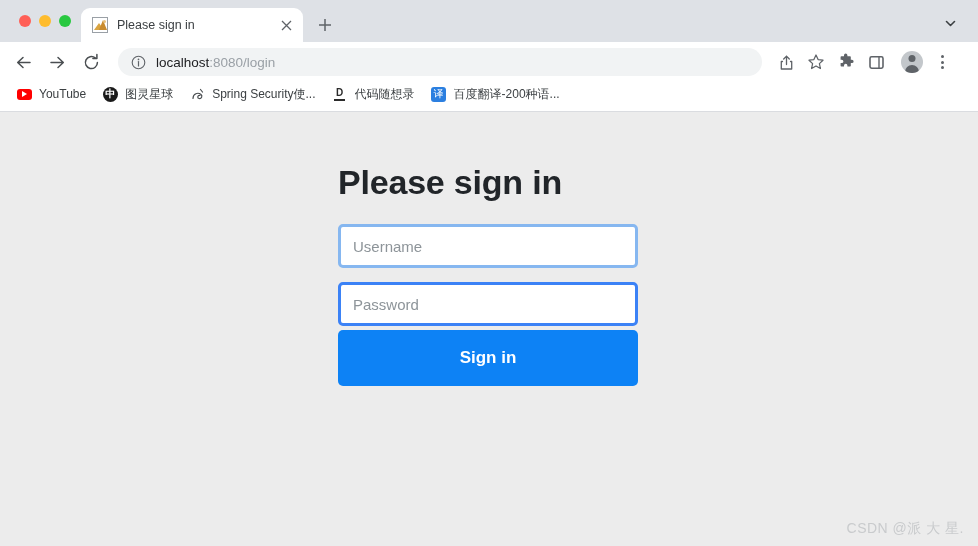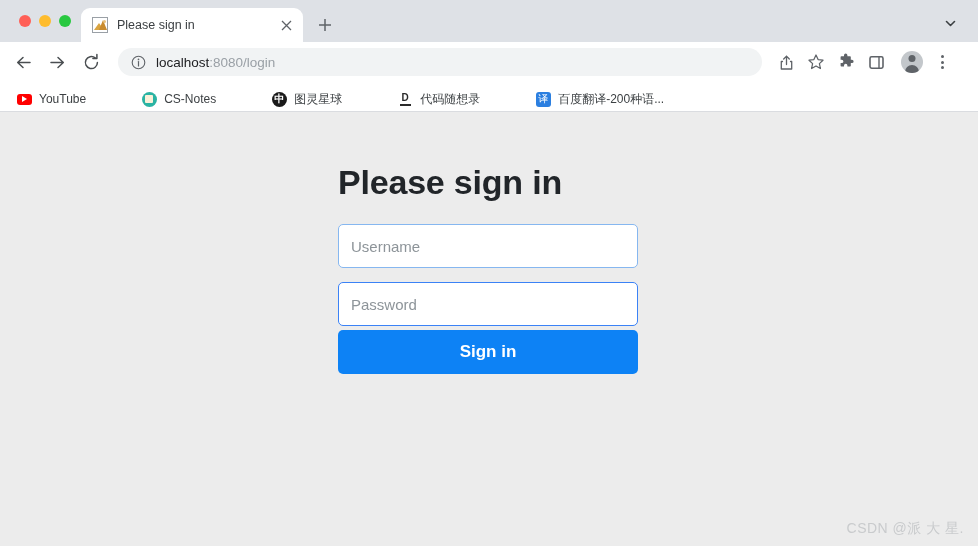--- a/index.html
+++ b/index.html
@@ -197,26 +197,25 @@
   .menu-dots span {
     width: 3px; height: 3px; border-radius: 50%; background: #5f6368;
     display: block;
   }
 
   
   .bookmarks {
     height: 30px;
     background: #ffffff;
     display: flex;
-    align-items: flex-end;
+    align-items: flex-start;
     padding: 0 8px 0 8px;
     border-bottom: 1px solid #dadce0;
     flex: none;
     overflow: hidden;
-    gap: 39px;
   }
   .bm {
     display: flex;
     align-items: center;
     height: 24px;
     padding: 0 8px;
     border-radius: 4px;
     flex: none;
     max-width: 165px;
   }
@@ -339,38 +338,38 @@
     font-weight: bold;
     color: #212529;
     line-height: 1.15;
     margin: 0 0 22px 0;
     letter-spacing: -0.2px;
   }
   .field {
     width: 300px;
     height: 44px;
     background: #ffffff;
-    border: 1px solid #3b82f6;
+    border: 3px solid #3b82f6;
     border-radius: 5px;
     font-size: 15px;
     color: #212529;
     padding: 0 12px;
     outline: none;
     display: block;
     font-family: "Liberation Sans", sans-serif;
   }
   .field::placeholder { color: #8d9499; }
   .field.focused {
     border-color: #86b7f0;
     margin-bottom: 14px;
   }
   .field.second { margin-bottom: 4px; }
   .signin-btn {
     width: 300px;
-    height: 44px;
+    height: 56px;
     background: #0d82f5;
     border: none;
     border-radius: 5px;
     color: #ffffff;
     font-size: 17px;
     font-weight: bold;
     font-family: "Liberation Sans", sans-serif;
     display: flex;
     align-items: center;
     justify-content: center;
@@ -497,34 +496,37 @@
 
     <div class="bm">
       <span class="bm-icon">
           <span class="ico-youtube"></span>
         </span>
       <span class="bm-label">YouTube</span>
     </div>
 
 
 
-    <div class="bm">
-      <span class="bm-icon">
-          <span class="ico-csnotes"></span>
-        </span>
-      <span class="bm-label">CS-Notes</span>
-    </div>
 
     <div class="bm">
       <span class="bm-icon">
         <span class="ico-tuling">中</span>
       </span>
       <span class="bm-label">图灵星球</span>
     </div>
 
+    <div class="bm">
+      <span class="bm-icon">
+        <svg width="15" height="15" viewBox="0 0 15 15" aria-hidden="true">
+          <path d="M3 11.5 C3 6.5 8 5 11 7.5 C12.8 9 11.5 12 9 11.5 C7 11 7.5 8 10 8.5" stroke="#4a4e51" stroke-width="1.2" fill="none" stroke-linecap="round"></path>
+          <path d="M10.5 2.5 L12.5 5" stroke="#4a4e51" stroke-width="1.2" stroke-linecap="round"></path>
+        </svg>
+      </span>
+      <span class="bm-label">Spring Security使...</span>
+    </div>
 
     <div class="bm">
       <span class="bm-icon">
         <span class="ico-code">
           <span class="letter">D</span>
           <span class="underline"></span>
         </span>
       </span>
       <span class="bm-label">代码随想录</span>
     </div>

